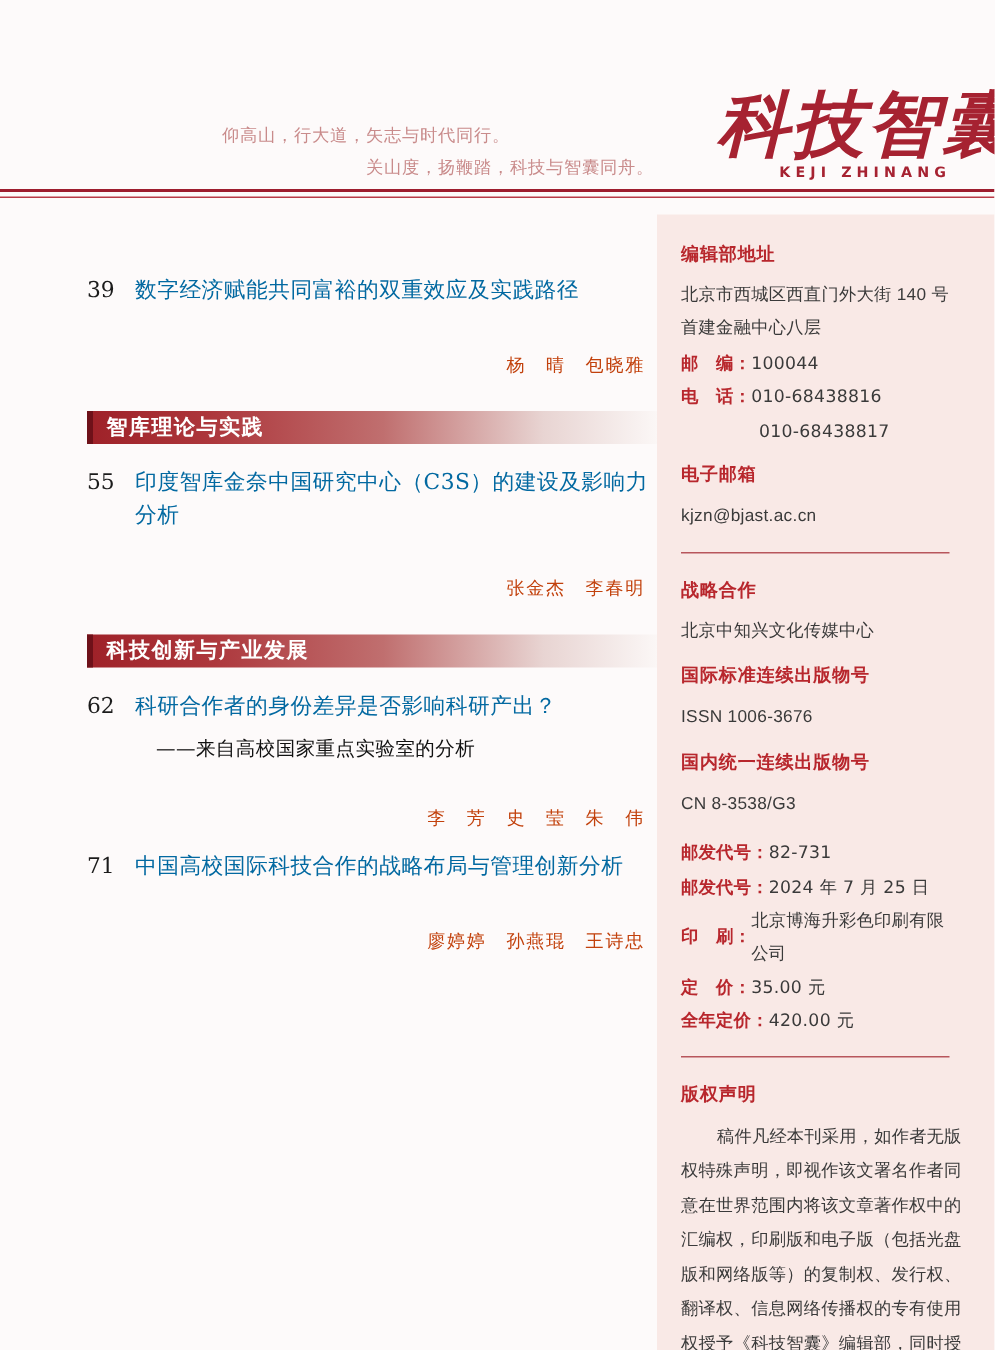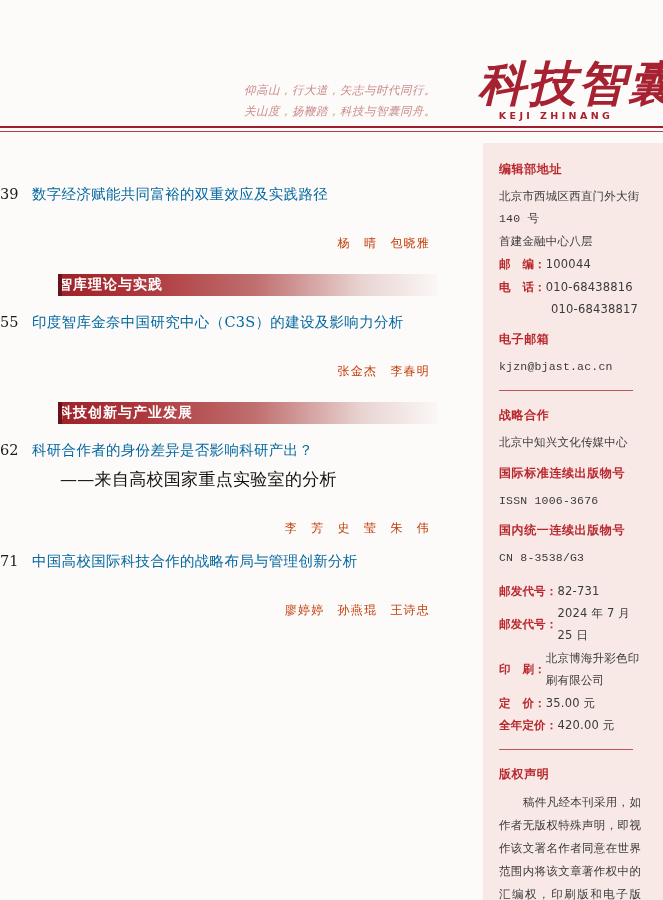--- a/index.html
+++ b/index.html
@@ -18,26 +18,24 @@
     position: absolute;
     left: 0; top: 0; right: 0;
     height: 128px;
   }
 
   .tagline {
     position: absolute;
     left: 148px;
     top: 80px;
     font-family: "DejaVu Serif", serif;
-    font-style: italic;
     font-size: 11.5px;
     color: #c98b8b;
     line-height: 1.85;
     letter-spacing: 0.5px;
-    text-align: right;
   }
   .tagline .line2 { padding-left: 96px; display: block; }
 
   .logo-block {
     position: absolute;
     left: 478px;
     top: 58px;
     width: 156px;
     text-align: center;
   }
@@ -51,20 +49,21 @@
     line-height: 1.05;
     white-space: nowrap;
   }
   .logo-en {
     font-family: "DejaVu Sans", sans-serif;
     font-size: 9.5px;
     font-weight: bold;
     color: #a62231;
     letter-spacing: 3.4px;
     margin-top: 2px;
+    text-align: right;
   }
 
   .rule-thick {
     position: absolute;
     left: 0; right: 0;
     top: 126px;
     height: 2.4px;
     background: #9e1d2e;
   }
   .rule-thin {
@@ -103,84 +102,86 @@
     position: absolute;
     left: 0; top: 0; bottom: 0;
     width: 4px;
     background: #6e1119;
   }
   .section-head-label {
     font-family: "DejaVu Sans", sans-serif;
     font-size: 14px;
     font-weight: bold;
     color: #ffffff;
+    padding-left: 13px;
     letter-spacing: 1px;
     white-space: nowrap;
   }
 
   .entry { margin-bottom: 4px; }
 
   .entry-line {
     display: flex;
     align-items: baseline;
+    padding-left: 58px;
   }
   .entry-page {
     font-family: "DejaVu Serif", serif;
     font-size: 14.5px;
     color: #1b1b1b;
     width: 32px;
     flex: none;
   }
   .entry-title {
     font-family: "DejaVu Serif", serif;
     font-size: 14.5px;
     color: #0369a1;
     letter-spacing: 0.3px;
     line-height: 1.5;
   }
   .entry-subtitle {
     font-family: "DejaVu Serif", serif;
-    font-size: 17px;
+    font-size: 13px;
     color: #111111;
-    padding-left: 60px;
+    padding-left: 104px;
     margin-top: 7px;
     letter-spacing: 0.3px;
   }
   .entry-authors {
     font-family: "DejaVu Serif", serif;
     font-size: 12px;
     color: #c2410c;
     text-align: right;
     padding-right: 8px;
     margin-top: 29px;
     letter-spacing: 1.2px;
   }
 
   .entry.gap-lg { margin-bottom: 22px; }
   .entry.gap-md { margin-bottom: 14px; }
 
   
   .sidebar {
     position: absolute;
     right: 0; top: 11px; bottom: 0;
-    width: 180px;
+    width: 225px;
     background: #f9e9e6;
     padding: 18px 22px 0 16px;
   }
 
   .sb-head {
     font-family: "DejaVu Sans", sans-serif;
     font-size: 12px;
     font-weight: bold;
     color: #b8272d;
     letter-spacing: 0.6px;
     margin-bottom: 8px;
   }
   .sb-text {
-    font-family: Liberation Mono, monospace;
+    font-family: Liberation Sans, sans-serif;
     font-size: 11.5px;
     color: #3a3a3a;
     line-height: 1.95;
     letter-spacing: 0.2px;
   }
   .sb-row {
     font-family: "DejaVu Sans", sans-serif;
     font-size: 11.5px;
     color: #3a3a3a;
     line-height: 1.95;

